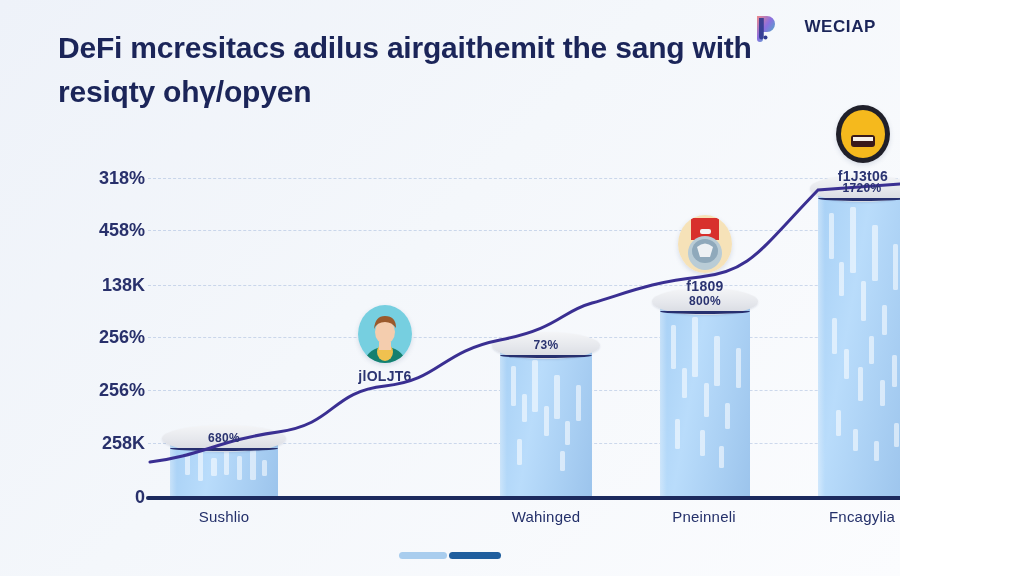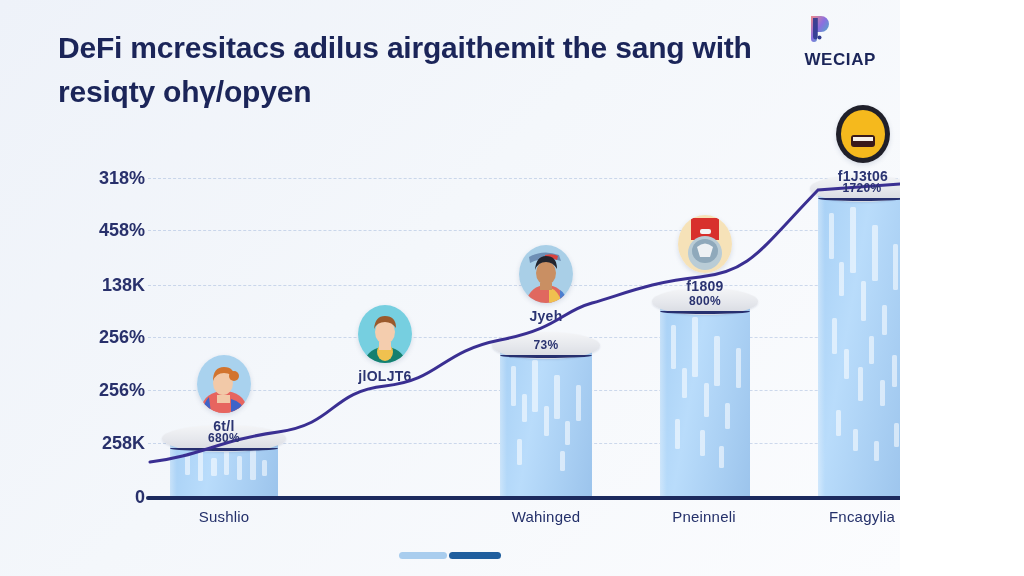--- a/index.html
+++ b/index.html
@@ -32,22 +32,22 @@
     font-size: 30px;
     font-weight: bold;
     line-height: 1.45;
     letter-spacing: -0.2px;
   }
   #logo {
     position: absolute;
     right: 24px;
     top: 12px;
     display: flex;
-    gap: 8px;
-    flex-direction: column;
+    align-items: center;
+    gap: 24px;
   }
   #logo-mark {
     width: 30px;
     height: 30px;
     position: relative;
   }
   #logo-text {
     color: #1b2559;
     font-size: 17px;
     font-weight: bold;
@@ -275,36 +275,20 @@
         <span class="win" style="left:38%;top:34%;width:6px;height:18px"></span>
         <span class="win" style="left:50%;top:12%;width:5px;height:30px"></span>
         <span class="win" style="left:62%;top:30%;width:5px;height:24px"></span>
         <span class="win" style="left:74%;top:20%;width:6px;height:30px"></span>
         <span class="win" style="left:85%;top:38%;width:5px;height:16px"></span>
       </div>
       <div class="bar-top"></div>
       <div class="bar-rim"></div>
       <div class="bar-value">680%</div>
     </div>
-    <div class="avatar-group" style="left:169px;top:355px">
-      <div class="avatar">
-        <svg width="54" height="58" viewBox="0 0 54 58">
-          <rect width="54" height="58" fill="#a9d2ee"></rect>
-          <ellipse cx="27" cy="52" rx="22" ry="16" fill="#e7655f"></ellipse>
-          <path d="M6 58 q6 -14 21 -14 q15 0 21 14 z" fill="#e7655f"></path>
-          <path d="M34 44 q12 3 14 14 h-14 z" fill="#3f63c8"></path>
-          <path d="M12 42 q-6 6 -6 16 h8 z" fill="#3f63c8"></path>
-          <ellipse cx="26" cy="28" rx="10" ry="12" fill="#f2c9a8"></ellipse>
-          <path d="M16 26 q0 -14 11 -14 q11 0 11 13 q-3 -7 -11 -7 q-8 0 -11 8z" fill="#d2742e"></path>
-          <circle cx="37" cy="21" r="5" fill="#d2742e"></circle>
-          <rect x="20" y="40" width="13" height="8" fill="#f2c9a8"></rect>
-        </svg>
-      </div>
-      <div class="avatar-caption">6t/l</div>
-    </div>
 
     <div class="avatar-group" style="left:330px;top:305px">
       <div class="avatar">
         <svg width="54" height="58" viewBox="0 0 54 58">
           <rect width="54" height="58" fill="#76cfe0"></rect>
           <path d="M5 58 q6 -16 22 -16 q16 0 22 16 z" fill="#16806f"></path>
           <ellipse cx="27" cy="47" rx="8" ry="9" fill="#f0c14f"></ellipse>
           <ellipse cx="27" cy="27" rx="10" ry="12" fill="#f4cdae"></ellipse>
           <path d="M16 24 q1 -13 11 -13 q11 0 11 12 q-4 -6 -11 -6 q-8 0 -11 7z" fill="#9a5a2c"></path>
           <rect x="21" y="37" width="12" height="8" fill="#f4cdae"></rect>
@@ -321,36 +305,20 @@
         <span class="win" style="left:48%;top:40%;width:5px;height:30px"></span>
         <span class="win" style="left:59%;top:20%;width:6px;height:44px"></span>
         <span class="win" style="left:71%;top:50%;width:5px;height:24px"></span>
         <span class="win" style="left:83%;top:26%;width:5px;height:36px"></span>
         <span class="win" style="left:18%;top:62%;width:5px;height:26px"></span>
         <span class="win" style="left:65%;top:70%;width:5px;height:20px"></span>
       </div>
       <div class="bar-top"></div>
       <div class="bar-rim"></div>
       <div class="bar-value">73%</div>
-    </div>
-    <div class="avatar-group" style="left:491px;top:245px">
-      <div class="avatar">
-        <svg width="54" height="58" viewBox="0 0 54 58">
-          <rect width="54" height="58" fill="#a9cfe7"></rect>
-          <path d="M10 12 q14 -8 30 -2 l2 6 q-16 -6 -31 2z" fill="#6e8fb5"></path>
-          <path d="M26 10 q8 -2 13 1 l-1 4 q-6 -3 -12 -1z" fill="#d8443f"></path>
-          <path d="M6 58 q6 -18 21 -18 q16 0 21 18 z" fill="#e0685f"></path>
-          <path d="M30 42 q10 4 13 16 h-13z" fill="#f0c14f"></path>
-          <path d="M41 45 q6 3 6 13 h-6z" fill="#4c7fd0"></path>
-          <ellipse cx="27" cy="28" rx="10" ry="12" fill="#c98f63"></ellipse>
-          <path d="M16 25 q1 -14 11 -14 q11 0 11 13 q-4 -7 -11 -7 q-8 0 -11 8z" fill="#22242e"></path>
-          <rect x="21" y="38" width="12" height="7" fill="#c98f63"></rect>
-        </svg>
-      </div>
-      <div class="avatar-caption">Jyeh</div>
     </div>
 
     <div class="bar" id="bar-3" style="left:660px;width:90px;top:288px;height:209px">
       <div class="bar-body">
         <span class="win" style="left:12%;top:12%;width:5px;height:44px"></span>
         <span class="win" style="left:24%;top:34%;width:5px;height:30px"></span>
         <span class="win" style="left:36%;top:8%;width:6px;height:60px"></span>
         <span class="win" style="left:49%;top:42%;width:5px;height:34px"></span>
         <span class="win" style="left:60%;top:18%;width:6px;height:50px"></span>
         <span class="win" style="left:72%;top:52%;width:5px;height:26px"></span>

